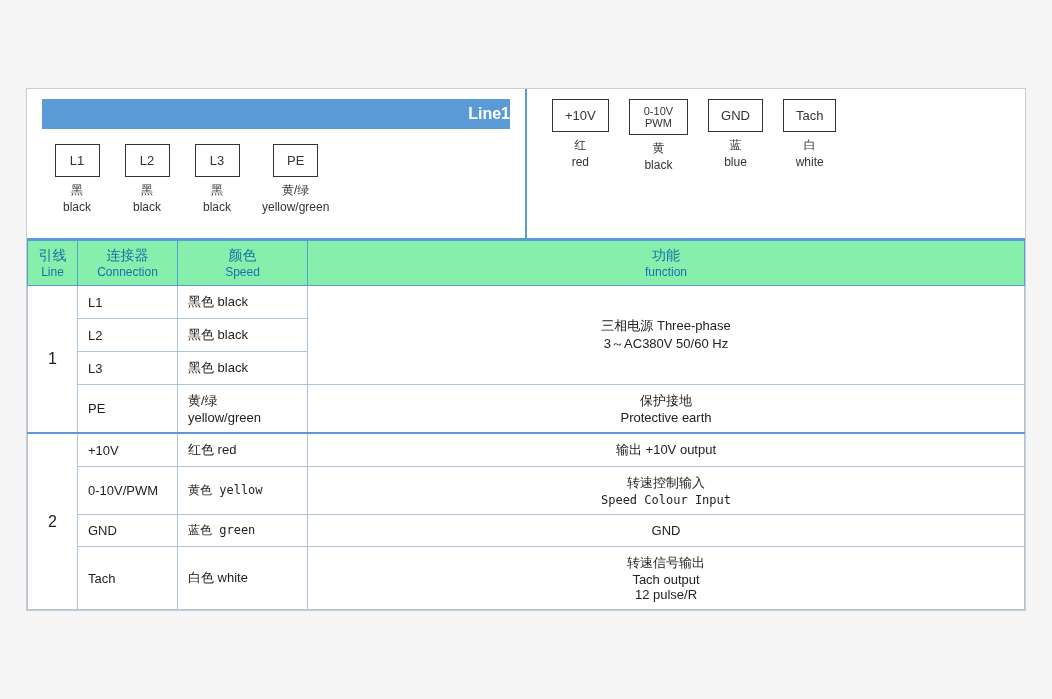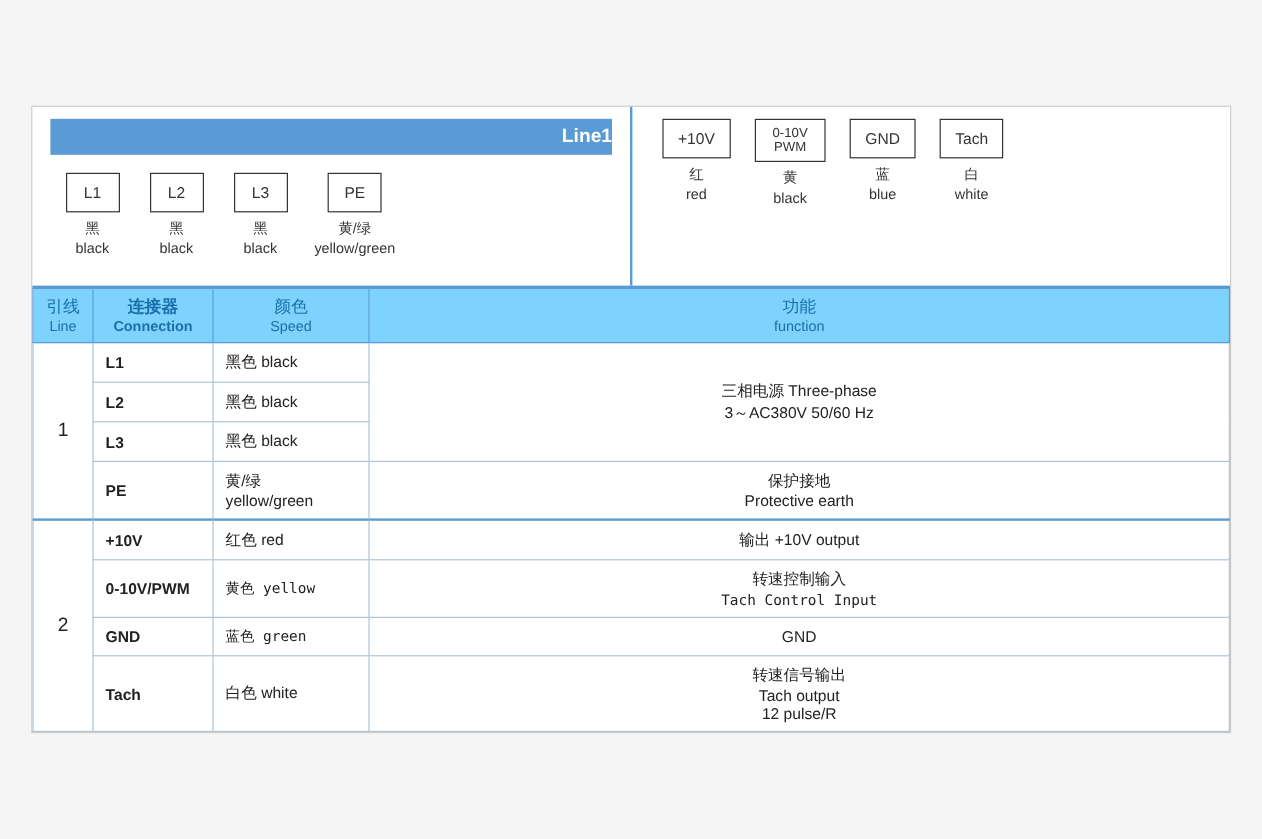--- a/index.html
+++ b/index.html
@@ -75,21 +75,21 @@
 
     
     .table-section {
       width: 100%;
     }
     table {
       width: 100%;
       border-collapse: collapse;
     }
     thead tr th {
-      background: #7dd3fc;
+      background: #86efac;
       color: #1a6faa;
       border: 1px solid #5b9bd5;
       padding: 6px 10px;
       font-size: 13px;
       font-weight: normal;
       vertical-align: top;
     }
     thead tr th .ch {
       display: block;
       font-size: 14px;
@@ -108,21 +108,20 @@
       color: #222;
     }
     .col-line {
       width: 50px;
       text-align: center;
       font-size: 16px;
       vertical-align: middle;
     }
     .col-conn {
       width: 100px;
-      font-weight: bold;
     }
     .col-color {
       width: 130px;
     }
     .col-func {
       width: auto;
       text-align: center;
     }
     .monospace-text {
       font-family: monospace;
@@ -257,21 +256,21 @@
           <td class="col-line" rowspan="4">2</td>
           <td class="col-conn">+10V</td>
           <td class="col-color">红色 red</td>
           <td class="col-func">输出 +10V output</td>
         </tr>
         <tr>
           <td class="col-conn">0-10V/PWM</td>
           <td class="col-color"><span class="monospace-text">黄色 yellow</span></td>
           <td class="col-func">
             转速控制输入<br>
-            <span class="monospace-text">Tach Control Input</span>
+            <span class="monospace-text">Speed Colour Input</span>
           </td>
         </tr>
         <tr>
           <td class="col-conn">GND</td>
           <td class="col-color"><span class="monospace-text">蓝色 green</span></td>
           <td class="col-func">GND</td>
         </tr>
         <tr>
           <td class="col-conn">Tach</td>
           <td class="col-color">白色 white</td>

